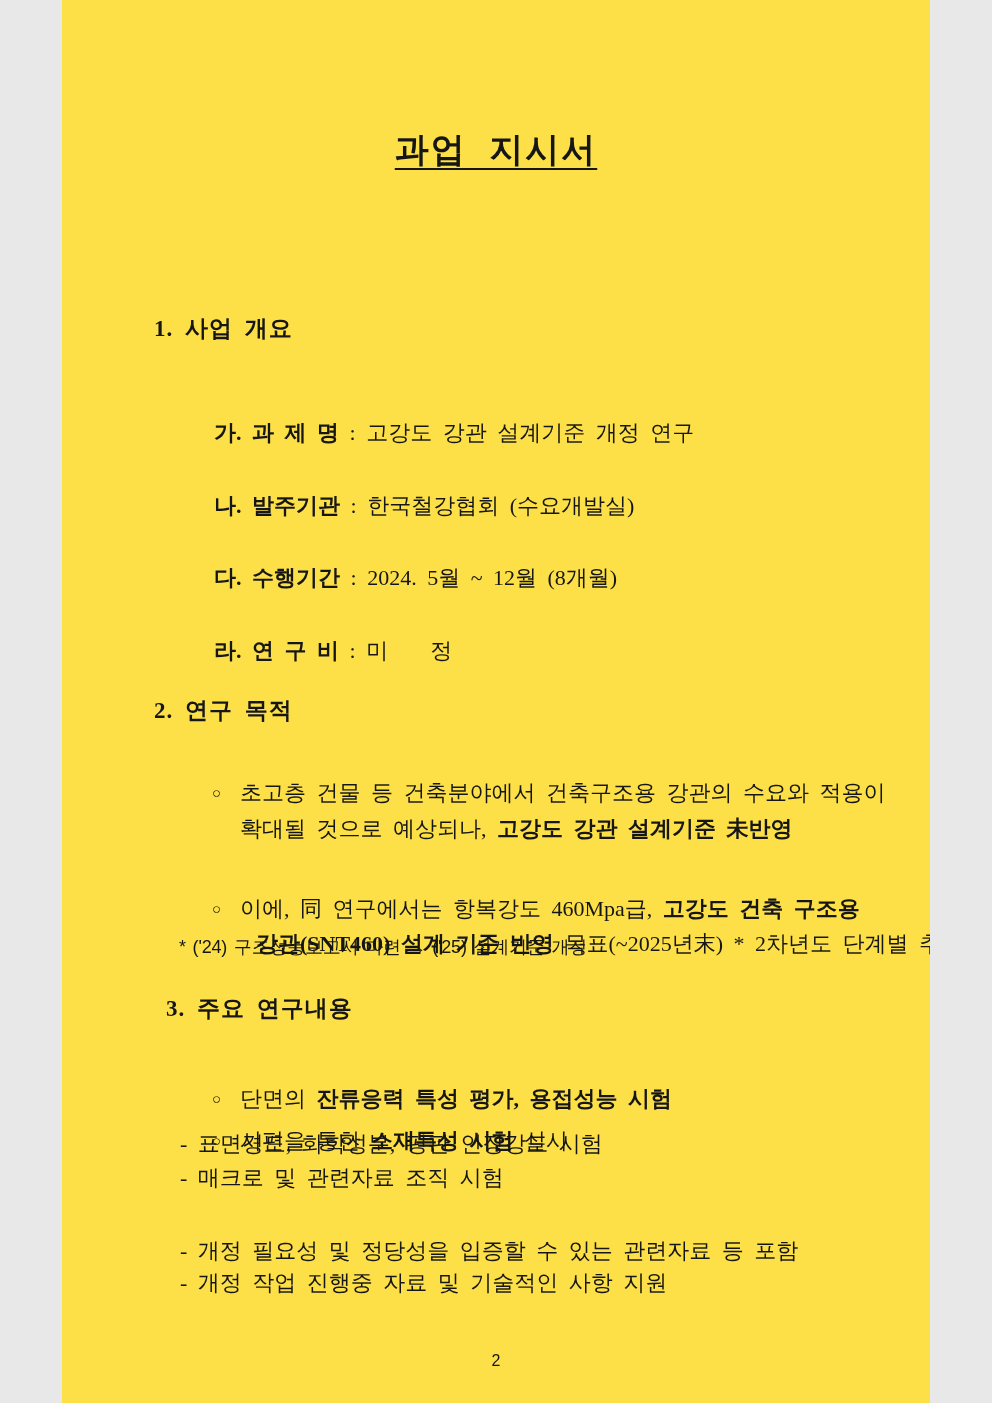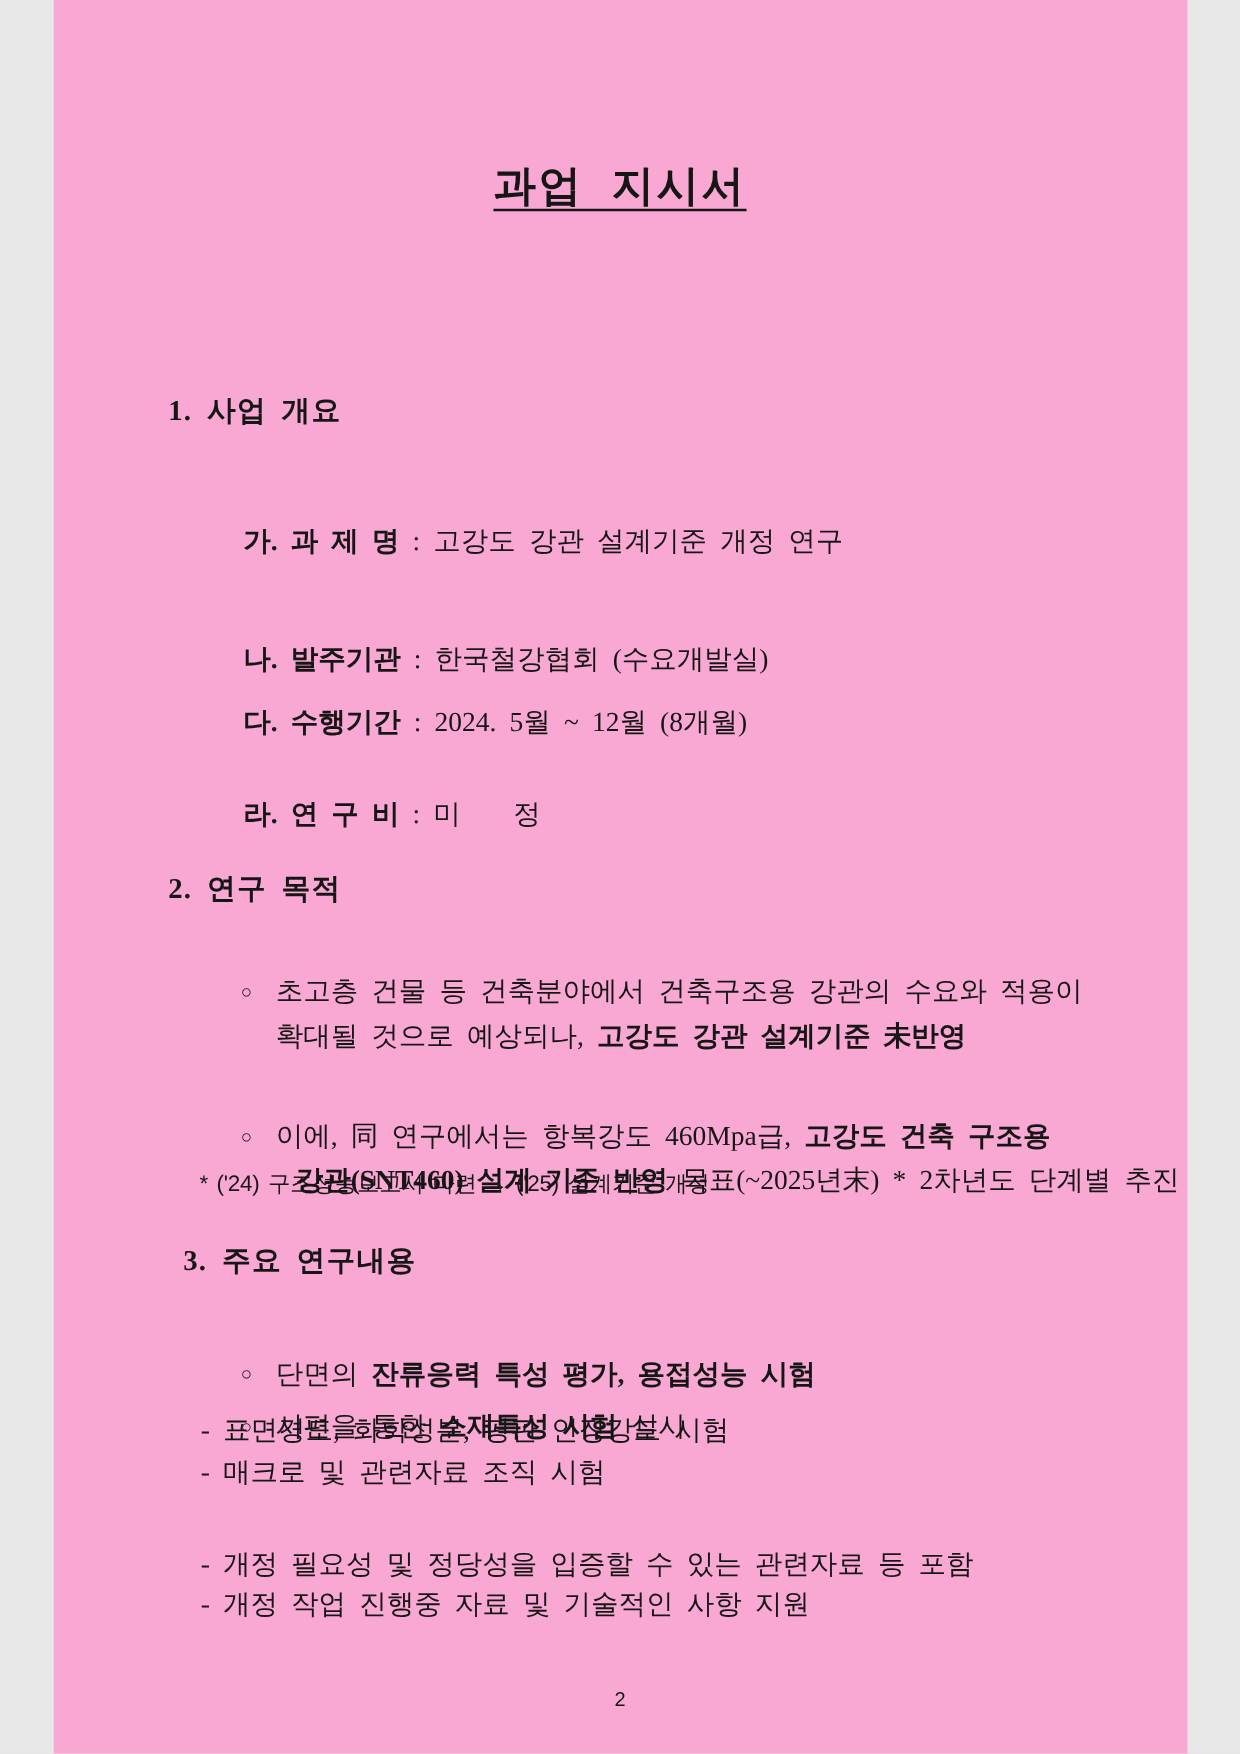--- a/index.html
+++ b/index.html
@@ -1,25 +1,24 @@
 <!DOCTYPE html>
 <html><head>
 <meta charset="utf-8">
 <style>
   html, body { margin: 0; padding: 0; background: #e8e8e8; }
   .page {
     position: relative;
     width: 868px;
     height: 1403px;
     margin: 0 auto;
-    background: #f9a8d4;
+    background: #fde047;
     color: #161616;
     font-family: "Liberation Serif", "DejaVu Serif", serif;
     overflow: hidden;
-    padding-left: 39px;
   }
   .line {
     position: absolute;
     white-space: pre;
     font-size: 22px;
     line-height: 30px;
     word-spacing: 5px;
     margin-top: 40px;
   }
   .title {
@@ -77,21 +76,21 @@
   <div class="title">
     <span class="t-text">과업 지시서</span>
   </div>
 
   <div class="line heading" style="top:274px;left:92px">1. 사업 개요</div>
 
   <div class="line" style="top:348px;left:110px">
     <span class="b">가. 과 제 명</span><span> : </span><span>고강도 강관 설계기준 개정 연구</span>
   </div>
 
-  <div class="line" style="top:442px;left:110px">
+  <div class="line" style="top:421px;left:110px">
     <span class="b">나. 발주기관</span><span> : </span><span>한국철강협회 (수요개발실)</span>
   </div>
 
   <div class="line" style="top:493px;left:110px">
     <span class="b">다. 수행기간</span><span> : </span><span>2024. 5월 ~ 12월 (8개월)</span>
   </div>
 
   <div class="line" style="top:566px;left:110px">
     <span class="b">라. 연 구 비</span><span> : </span><span>미    정</span>
   </div>

